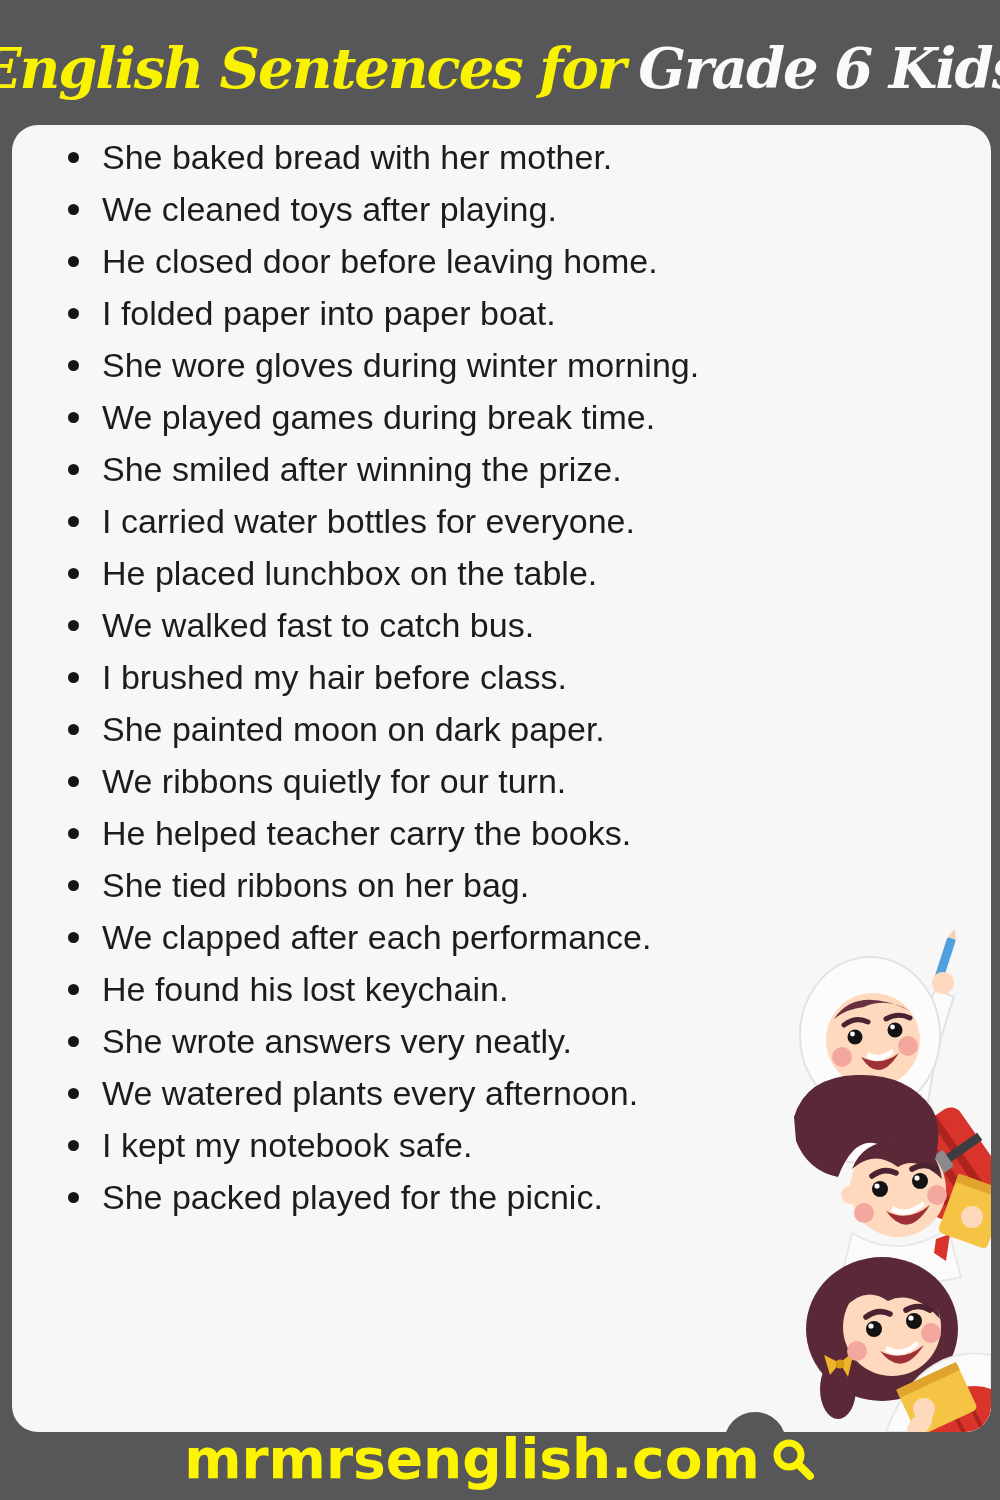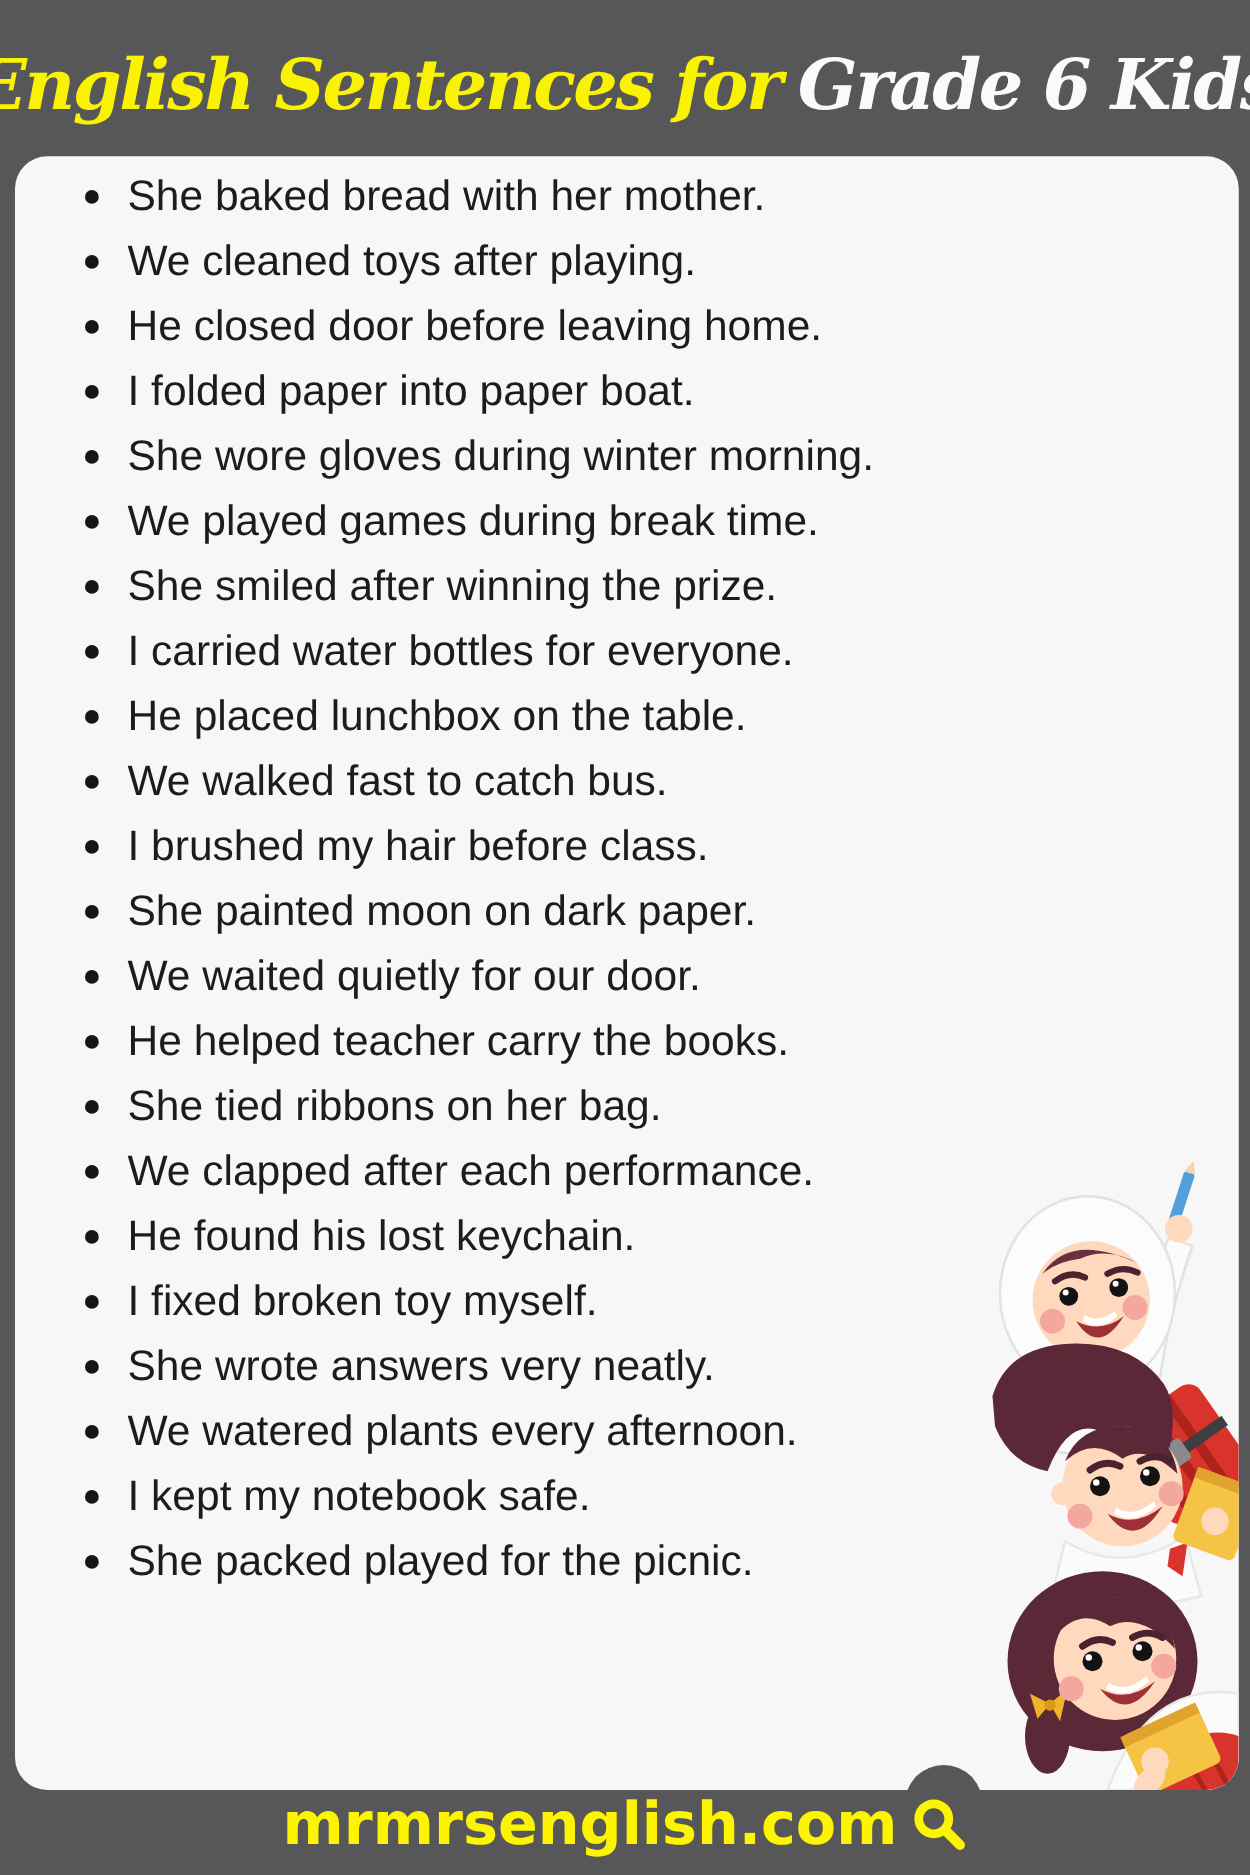--- a/index.html
+++ b/index.html
@@ -80,21 +80,21 @@
   .footer {
     position: absolute;
     left: 0; bottom: 12px;
     width: 1000px; height: 58px;
     display: flex; align-items: center; justify-content: center;
     gap: 10px;
   }
   .footer .site {
     font-family: "DejaVu Sans", sans-serif;
     font-weight: 700;
-    font-size: 47px;
+    font-size: 55px;
     color: #FCF400;
     letter-spacing: 0px;
   }
   .footer svg { display: block; }
 </style>
 </head>
 <body>
 
 <div class="header">
   <h1><span class="title-yellow">English Sentences for</span><span class="title-white">Grade 6 Kids</span></h1>
@@ -146,41 +146,37 @@
       <li>
         <span class="bullet"></span>
         <span>I brushed my hair before class.</span>
       </li>
       <li>
         <span class="bullet"></span>
         <span>She painted moon on dark paper.</span>
       </li>
       <li>
         <span class="bullet"></span>
-        <span>We waited quietly for our door.</span>
+        <span>We ribbons quietly for our turn.</span>
       </li>
       <li>
         <span class="bullet"></span>
         <span>He helped teacher carry the books.</span>
       </li>
       <li>
         <span class="bullet"></span>
         <span>She tied ribbons on her bag.</span>
       </li>
       <li>
         <span class="bullet"></span>
         <span>We clapped after each performance.</span>
       </li>
       <li>
         <span class="bullet"></span>
         <span>He found his lost keychain.</span>
-      </li>
-      <li>
-        <span class="bullet"></span>
-        <span>I fixed broken toy myself.</span>
       </li>
       <li>
         <span class="bullet"></span>
         <span>She wrote answers very neatly.</span>
       </li>
       <li>
         <span class="bullet"></span>
         <span>We watered plants every afternoon.</span>
       </li>
       <li>

